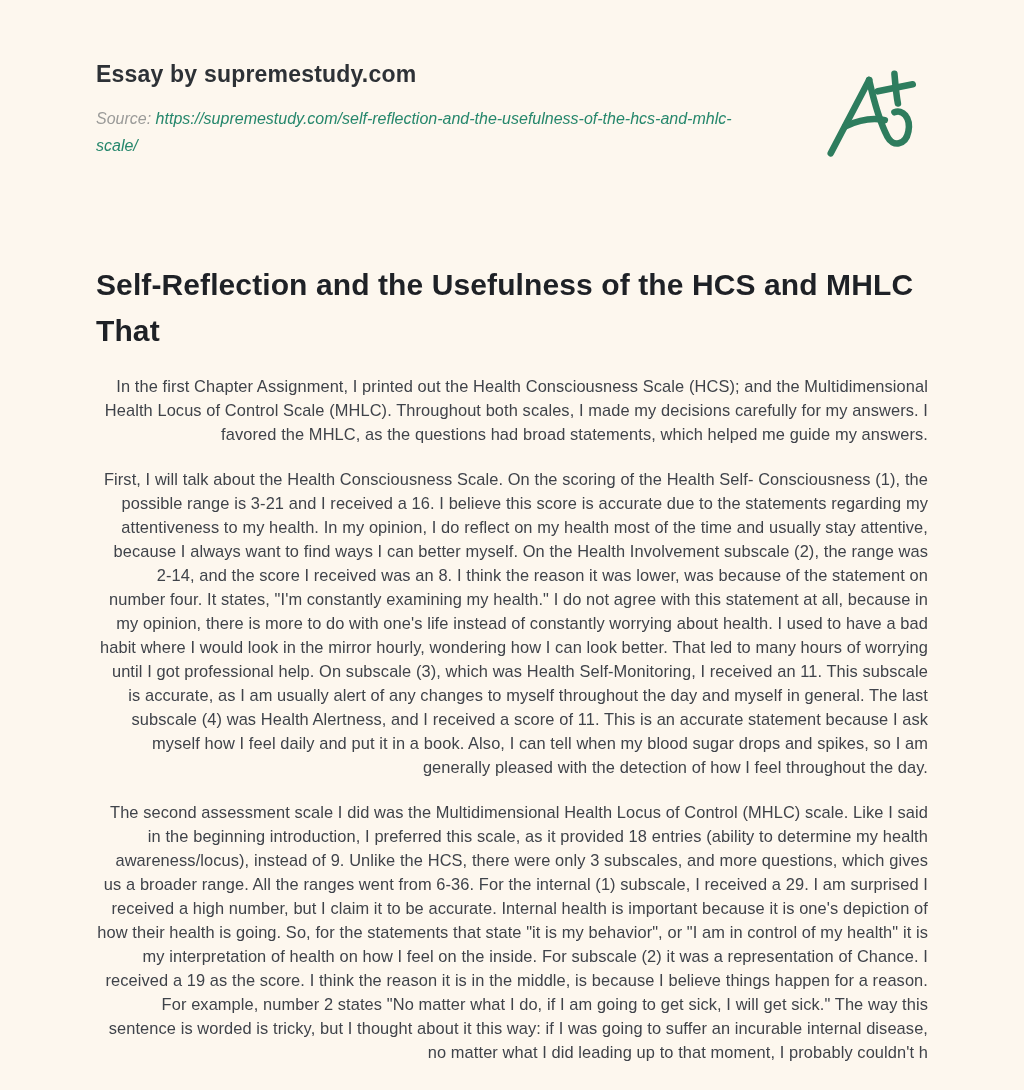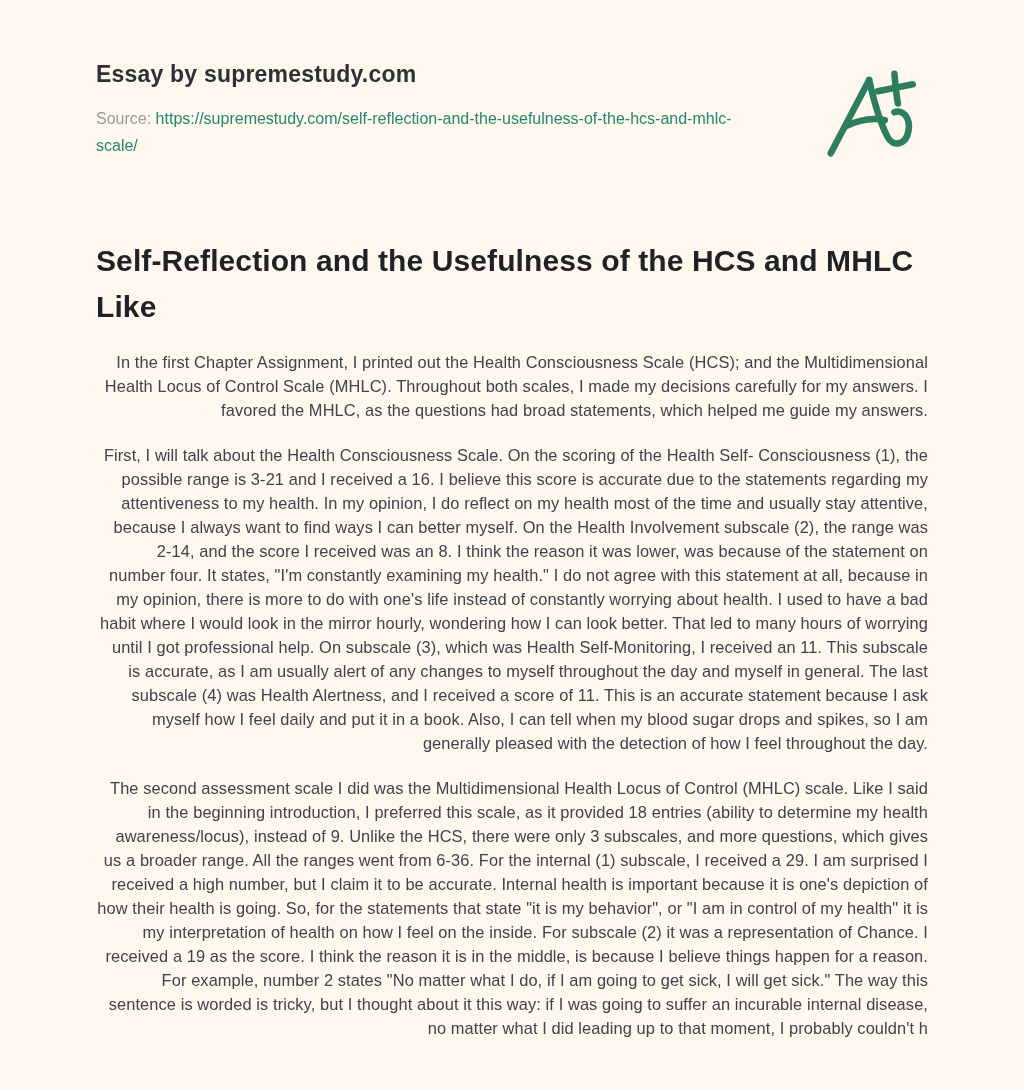--- a/index.html
+++ b/index.html
@@ -28,28 +28,29 @@
     color: #2d3136;
     letter-spacing: 0.2px;
     line-height: 1.25;
   }
   .source-line {
     margin-top: 16px;
     font-size: 16px;
     line-height: 27px;
     color: #9b9b99;
     word-break: break-word;
+    font-style: italic;
   }
   .source-url {
     color: #26876c;
     text-decoration: none;
   }
   .logo { margin-top: 6px; margin-right: 10px; flex: 0 0 auto; }
   .article-title {
-    margin-top: 72px;
+    margin-top: 96px;
     font-size: 30px;
     font-weight: 700;
     color: #1e2126;
     line-height: 46px;
     letter-spacing: 0.1px;
   }
   .article-subtitle {
     margin-top: 22px;
     font-size: 15px;
     color: #4c4f54;
@@ -92,21 +93,21 @@
           <path d="M64 24 L104 16"></path>
 
           <path d="M83 4 C 84 16, 85 28, 87 38"></path>
         </g>
       </svg>
     </div>
   </div>
 
   <h1 class="article-title">
     <div>Self-Reflection and the Usefulness of the HCS and MHLC</div>
-    <div>Like</div>
+    <div>That</div>
   </h1>
 
 
   <div class="article-body">
     <p>In the first Chapter Assignment, I printed out the Health Consciousness Scale (HCS); and the Multidimensional Health Locus of Control Scale (MHLC). Throughout both scales, I made my decisions carefully for my answers. I favored the MHLC, as the questions had broad statements, which helped me guide my answers.</p>
     <p>First, I will talk about the Health Consciousness Scale. On the scoring of the Health Self- Consciousness (1), the possible range is 3-21 and I received a 16. I believe this score is accurate due to the statements regarding my attentiveness to my health. In my opinion, I do reflect on my health most of the time and usually stay attentive, because I always want to find ways I can better myself. On the Health Involvement subscale (2), the range was 2-14, and the score I received was an 8. I think the reason it was lower, was because of the statement on number four. It states, "I'm constantly examining my health." I do not agree with this statement at all, because in my opinion, there is more to do with one's life instead of constantly worrying about health. I used to have a bad habit where I would look in the mirror hourly, wondering how I can look better. That led to many hours of worrying until I got professional help. On subscale (3), which was Health Self-Monitoring, I received an 11. This subscale is accurate, as I am usually alert of any changes to myself throughout the day and myself in general. The last subscale (4) was Health Alertness, and I received a score of 11. This is an accurate statement because I ask myself how I feel daily and put it in a book. Also, I can tell when my blood sugar drops and spikes, so I am generally pleased with the detection of how I feel throughout the day.</p>
     <p>The second assessment scale I did was the Multidimensional Health Locus of Control (MHLC) scale. Like I said in the beginning introduction, I preferred this scale, as it provided 18 entries (ability to determine my health awareness/locus), instead of 9. Unlike the HCS, there were only 3 subscales, and more questions, which gives us a broader range. All the ranges went from 6-36. For the internal (1) subscale, I received a 29. I am surprised I received a high number, but I claim it to be accurate. Internal health is important because it is one's depiction of how their health is going. So, for the statements that state "it is my behavior", or "I am in control of my health" it is my interpretation of health on how I feel on the inside. For subscale (2) it was a representation of Chance. I received a 19 as the score. I think the reason it is in the middle, is because I believe things happen for a reason. For example, number 2 states "No matter what I do, if I am going to get sick, I will get sick." The way this sentence is worded is tricky, but I thought about it this way: if I was going to suffer an incurable internal disease, no matter what I did leading up to that moment, I probably couldn't h</p>
   </div>
 
 </div>

